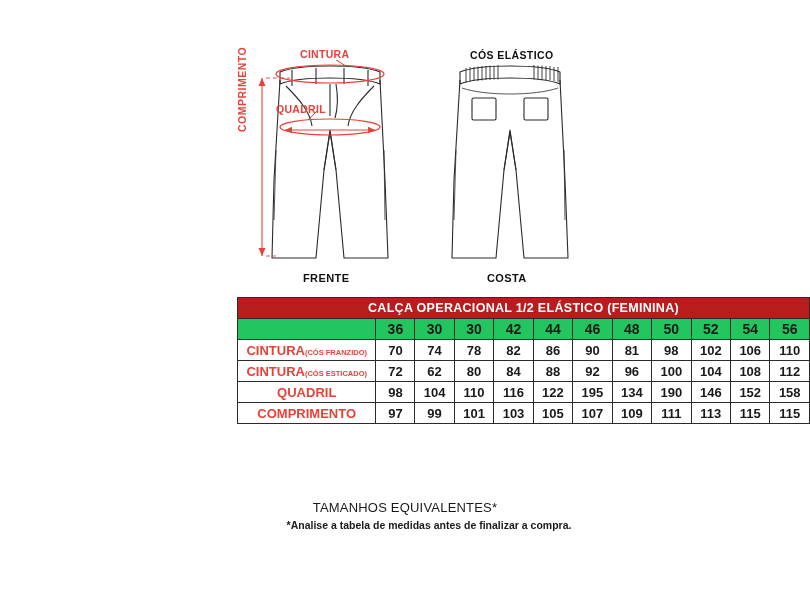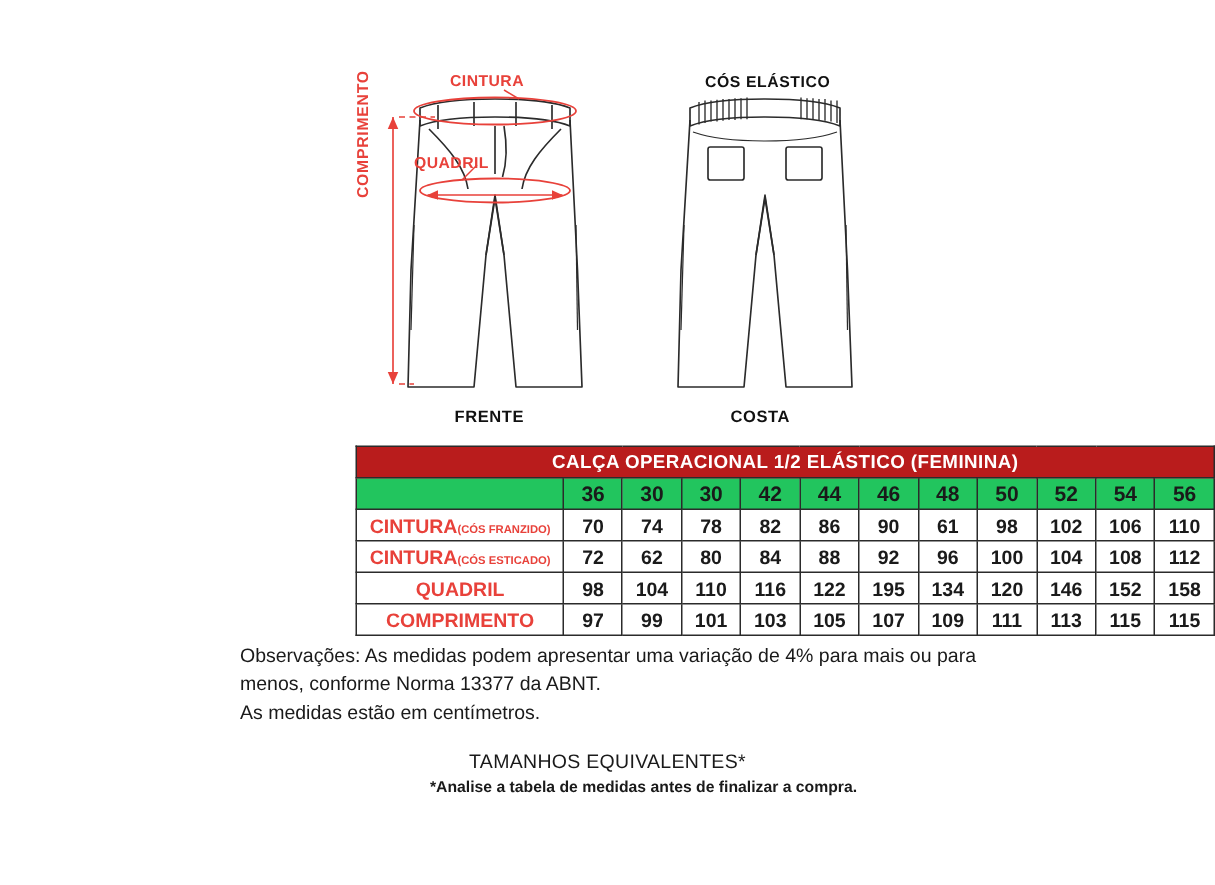--- a/index.html
+++ b/index.html
@@ -216,21 +216,21 @@
       </thead>
       <tbody>
         <tr>
           <td class="rowlabel"><span>CINTURA</span><span class="sub">(CÓS FRANZIDO)</span></td>
           <td class="val">70</td>
           <td class="val">74</td>
           <td class="val">78</td>
           <td class="val">82</td>
           <td class="val">86</td>
           <td class="val">90</td>
-          <td class="val">61</td>
+          <td class="val">81</td>
           <td class="val">98</td>
           <td class="val">102</td>
           <td class="val">106</td>
           <td class="val">110</td>
         </tr>
         <tr>
           <td class="rowlabel"><span>CINTURA</span><span class="sub">(CÓS ESTICADO)</span></td>
           <td class="val">72</td>
           <td class="val">62</td>
           <td class="val">80</td>
@@ -245,21 +245,21 @@
         </tr>
         <tr>
           <td class="rowlabel"><span>QUADRIL</span><span class="sub"></span></td>
           <td class="val">98</td>
           <td class="val">104</td>
           <td class="val">110</td>
           <td class="val">116</td>
           <td class="val">122</td>
           <td class="val">195</td>
           <td class="val">134</td>
-          <td class="val">120</td>
+          <td class="val">190</td>
           <td class="val">146</td>
           <td class="val">152</td>
           <td class="val">158</td>
         </tr>
         <tr>
           <td class="rowlabel"><span>COMPRIMENTO</span><span class="sub"></span></td>
           <td class="val">97</td>
           <td class="val">99</td>
           <td class="val">101</td>
           <td class="val">103</td>
@@ -268,23 +268,19 @@
           <td class="val">109</td>
           <td class="val">111</td>
           <td class="val">113</td>
           <td class="val">115</td>
           <td class="val">115</td>
         </tr>
       </tbody>
     </table>
   </div>
 
-  <div class="notes">
-    <div>Observações: As medidas podem apresentar uma variação de 4% para mais ou para menos, conforme Norma 13377 da ABNT.</div>
-    <div>As medidas estão em centímetros.</div>
-  </div>
 
   <div class="equiv">
     <div class="title">TAMANHOS EQUIVALENTES*</div>
     <div class="foot">*Analise a tabela de medidas antes de finalizar a compra.</div>
   </div>
 
 </div>
 
 </body></html>

